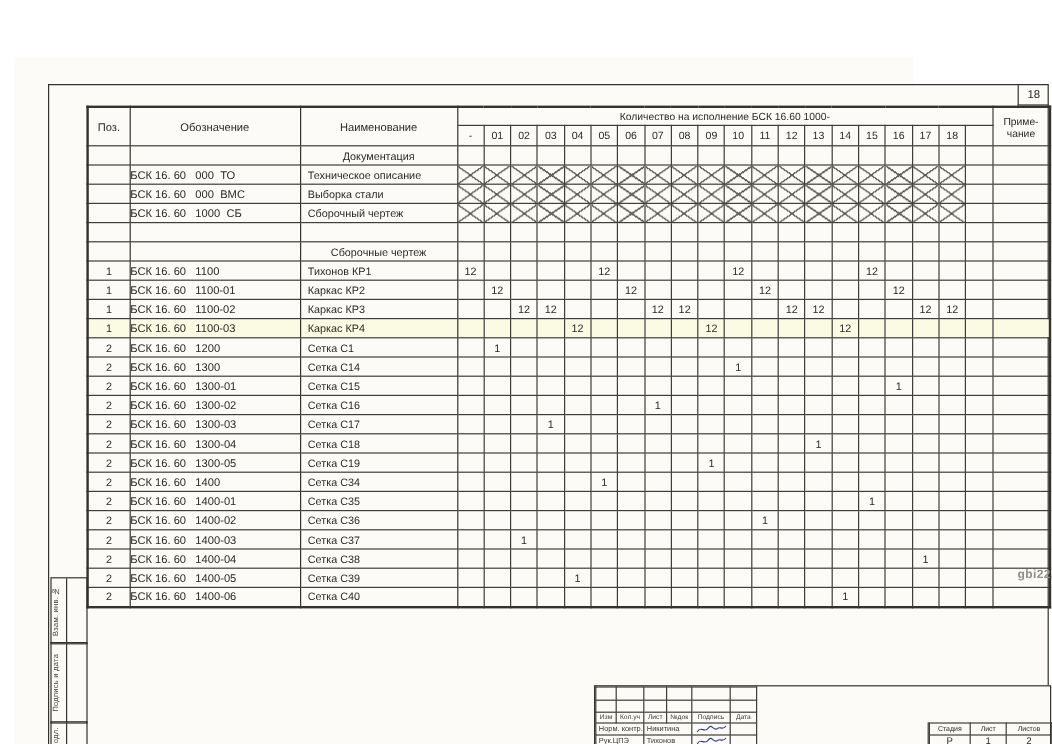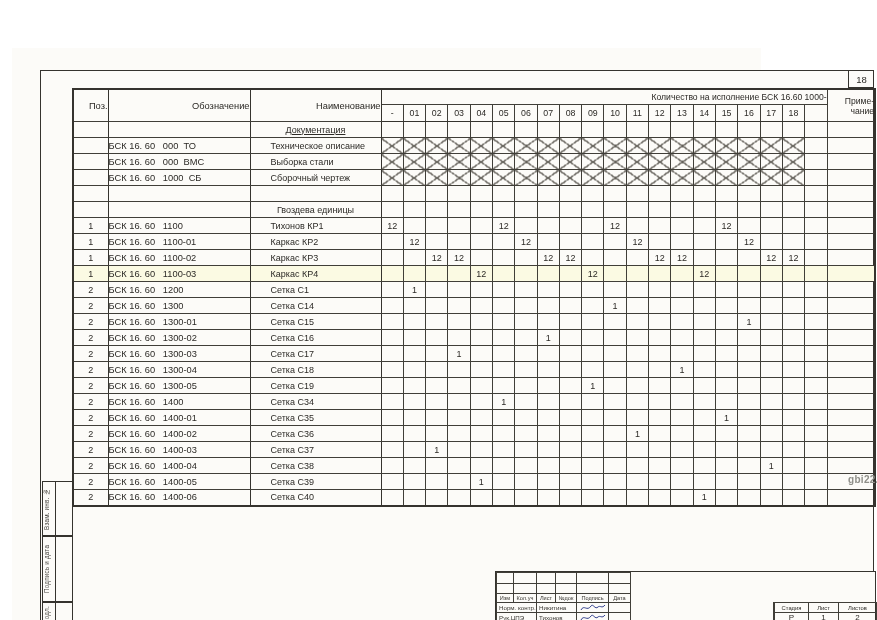--- a/index.html
+++ b/index.html
@@ -8,35 +8,35 @@
   #frame{position:absolute;left:28px;top:22px;width:832px;height:579px;border:1.5px solid #35332e;border-bottom-width:2.5px;background:#fcfbf8;}
   #scan-edge{position:absolute;left:0;top:611px;width:877px;height:6px;background:linear-gradient(to bottom,rgba(120,120,118,.28),rgba(255,255,255,0));}
   #sheetnum{position:absolute;left:836px;top:23px;width:25px;height:16px;border-left:1.5px solid #35332e;border-bottom:1.5px solid #35332e;font-size:9.5px;display:flex;align-items:center;justify-content:center;}
   #watermark{position:absolute;left:836px;top:426px;font-size:10px;color:#8f8f89;letter-spacing:.3px;font-weight:bold;}
 
   
   #spec{position:absolute;left:60px;top:40px;border-collapse:collapse;table-layout:fixed;width:802px;}
   #spec th,#spec td{border:1px solid #403e38;padding:0;margin:0;overflow:hidden;white-space:nowrap;font-weight:normal;}
   #spec{border:2px solid #35332e;}
   #spec thead th{font-size:8.6px;line-height:10px;}
-  #spec thead tr.trow1 th{height:14px;text-align:right;}
+  #spec thead tr.trow1 th{height:14px;}
   #spec thead tr.trow2 th{height:16px;font-size:8.8px;border-bottom:1.5px solid #35332e;}
   #spec th.bigcol{border-right:1.5px solid #35332e;font-size:9.3px;}
   #spec tbody tr{height:16px;}
   #spec td{font-size:9px;vertical-align:middle;}
   #spec td.pos{text-align:center;border-right:1.5px solid #35332e;}
   #spec td.des{text-align:left;font-size:9.3px;white-space:pre;border-right:1.5px solid #35332e;}
-  #spec td.nam{padding-left:20px;border-right:1.5px solid #35332e;}
+  #spec td.nam{padding-left:6px;border-right:1.5px solid #35332e;}
   #spec td.nam.sec{text-align:center;padding-left:0;}
   #spec td.q{text-align:center;font-size:9px;}
   #spec tr.hl td{background:#fbfae3;}
   #spec td.x{background-image:
      linear-gradient(to top right, transparent calc(50% - .6px), #5a5750 calc(50% - .6px), #5a5750 calc(50% + .6px), transparent calc(50% + .6px)),
      linear-gradient(to bottom right, transparent calc(50% - .6px), #5a5750 calc(50% - .6px), #5a5750 calc(50% + .6px), transparent calc(50% + .6px));}
-  .u{text-decoration:underline;}
+  .u{}
 
   
   .mbox{position:absolute;left:30px;width:29px;border:1px solid #35332e;display:flex;}
   .mbox .lab{width:12px;border-right:1px solid #35332e;position:relative;}
   .mbox .lab span{position:absolute;left:0;top:0;width:12px;height:100%;writing-mode:vertical-rl;transform:rotate(180deg);font-size:6.3px;color:#46443f;text-align:center;letter-spacing:.2px;}
   #mbox1{top:433px;height:54px;}
   #mbox2{top:487px;height:66px;}
   #mbox3{top:553px;height:48px;}
 
   
@@ -259,21 +259,21 @@
           <td class="q"></td>
           <td class="q"></td>
           <td class="q"></td>
           <td class="q"></td>
           <td class="q"></td>
           <td></td>
         </tr>
         <tr>
           <td class="pos"></td>
           <td class="des"></td>
-          <td class="nam sec"><span>Гвоздева единицы</span></td>
+          <td class="nam sec"><span>Сборочные чертеж</span></td>
           <td class="q"></td>
           <td class="q"></td>
           <td class="q"></td>
           <td class="q"></td>
           <td class="q"></td>
           <td class="q"></td>
           <td class="q"></td>
           <td class="q"></td>
           <td class="q"></td>
           <td class="q"></td>

